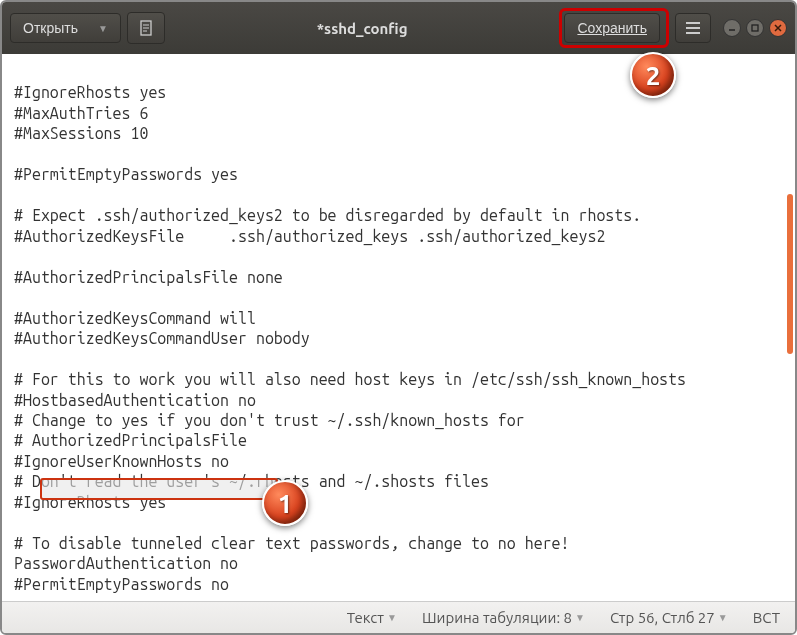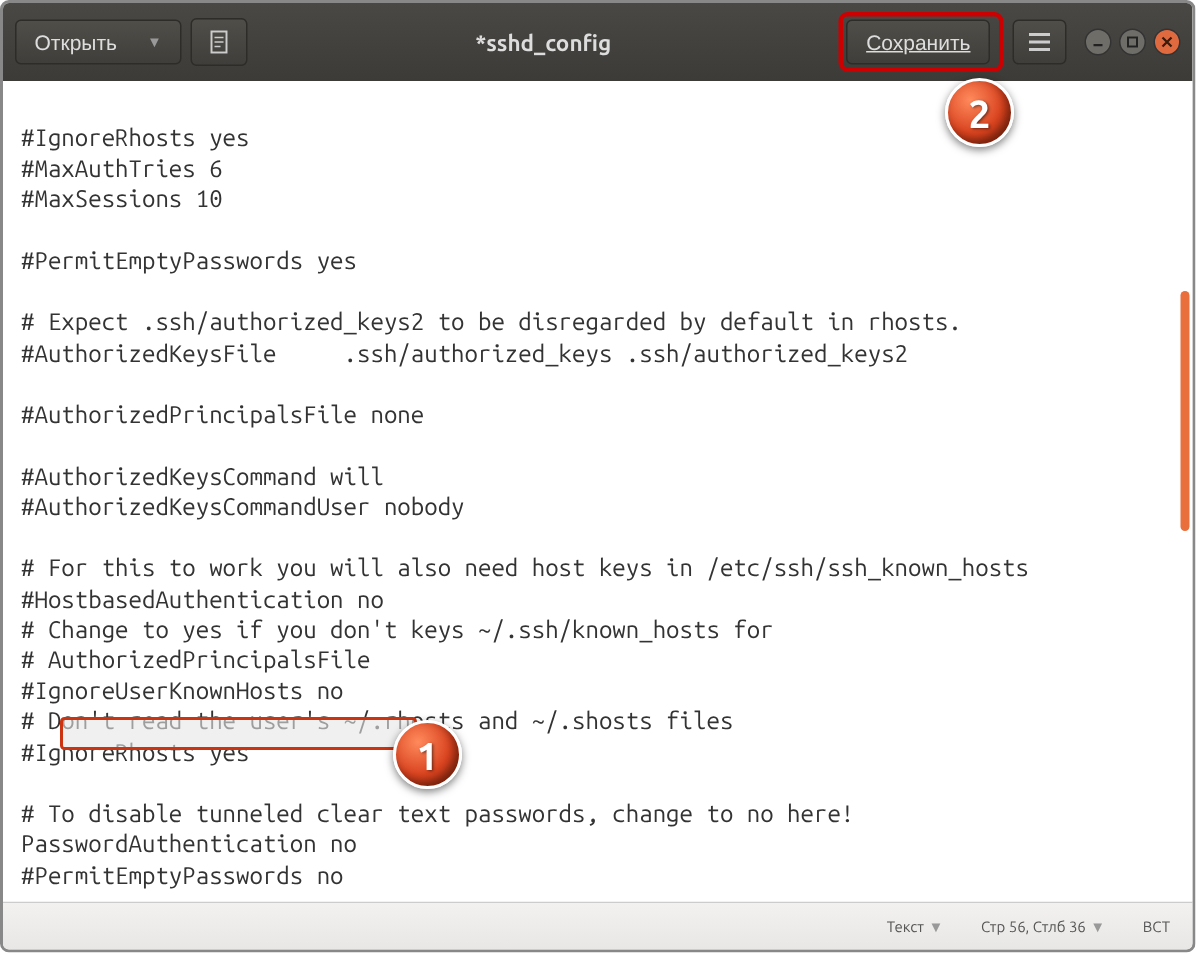--- a/index.html
+++ b/index.html
@@ -26,21 +26,21 @@
     .window-controls { display: flex; gap: 5px; margin-left: 6px; }
     .wc { width: 18px; height: 18px; border-radius: 50%; border: 1px solid #333; display: flex; align-items: center; justify-content: center; font-size: 10px; }
     .wc-min { background: #6f6d68; }
     .wc-max { background: #6f6d68; }
     .wc-close { background: #e06a3f; }
     
     .editor { flex: 1; background: #fff; padding: 8px 12px; font-family: "Ubuntu Mono", "DejaVu Sans Mono", monospace; font-size: 16px; line-height: 1.28; color: #333; overflow: hidden; position: relative; white-space: pre; }
     
     .scrollbar { position: absolute; right: 2px; top: 140px; width: 6px; height: 160px; background: #e96f3c; border-radius: 3px; }
     
-    .statusbar { background: linear-gradient(#f2f1f0, #e8e7e5); height: 32px; border-top: 1px solid #ccc; display: flex; align-items: center; justify-content: flex-end; padding: 0 15px; gap: 25px; font-size: 10px; color: #555; }
+    .statusbar { background: linear-gradient(#f2f1f0, #e8e7e5); height: 32px; border-top: 1px solid #ccc; display: flex; align-items: center; justify-content: flex-end; padding: 0 15px; gap: 25px; font-size: 15px; color: #555; }
     .status-item { display: flex; align-items: center; gap: 3px; }
     
     .marker { position: absolute; width: 46px; height: 46px; border-radius: 50%; background: radial-gradient(circle at 35% 30%, #ff8a5c, #d9431f 55%, #a82a0a); border: 2px solid #fff; box-shadow: 0 2px 6px rgba(0,0,0,0.5), inset -3px -3px 6px rgba(0,0,0,0.4); display: flex; align-items: center; justify-content: center; color: #fff; font-weight: bold; font-size: 26px; z-index: 10; text-shadow: 1px 1px 2px rgba(0,0,0,0.5); }
     
     .highlight-box { position: absolute; border: 2px solid #cc3310; border-radius: 3px; background: rgba(230,230,230,0.6); z-index: 2; }
     
     .caret { color: #999; font-size: 10px; }
     .caret-down::after { content: "▼"; }
   </style>
 </head>
@@ -100,21 +100,21 @@
 <span># Expect .ssh/authorized_keys2 to be disregarded by default in rhosts.</span>
 <span>#AuthorizedKeysFile     .ssh/authorized_keys .ssh/authorized_keys2</span>
 <span></span>
 <span>#AuthorizedPrincipalsFile none</span>
 <span></span>
 <span>#AuthorizedKeysCommand will</span>
 <span>#AuthorizedKeysCommandUser nobody</span>
 <span></span>
 <span># For this to work you will also need host keys in /etc/ssh/ssh_known_hosts</span>
 <span>#HostbasedAuthentication no</span>
-<span># Change to yes if you don't keys ~/.ssh/known_hosts for</span>
+<span># Change to yes if you don't trust ~/.ssh/known_hosts for</span>
 <span># AuthorizedPrincipalsFile</span>
 <span>#IgnoreUserKnownHosts no</span>
 <span># Don't read the user's ~/.rhosts and ~/.shosts files</span>
 <span>#IgnoreRhosts yes</span>
 <span></span>
 <span># To disable tunneled clear text passwords, change to no here!</span>
 <span>PasswordAuthentication no</span>
 <span>#PermitEmptyPasswords no</span>
 <span></span>
 
@@ -122,21 +122,25 @@
 
     <div class="scrollbar"></div>
   </div>
 
   <div class="statusbar">
     <div class="status-item">
       <span>Текст</span>
       <span class="caret caret-down"></span>
     </div>
     <div class="status-item">
-      <span>Стр 56, Стлб 36</span>
+      <span>Ширина табуляции: 8</span>
+      <span class="caret caret-down"></span>
+    </div>
+    <div class="status-item">
+      <span>Стр 56, Стлб 27</span>
       <span class="caret caret-down"></span>
     </div>
     <div class="status-item">
       <span>ВСТ</span>
     </div>
   </div>
 </div>
 
 <div class="highlight-box" style="left: 40px; top: 478px; width: 238px; height: 22px;"></div>
 <div class="marker" style="left: 262px; top: 480px;">

